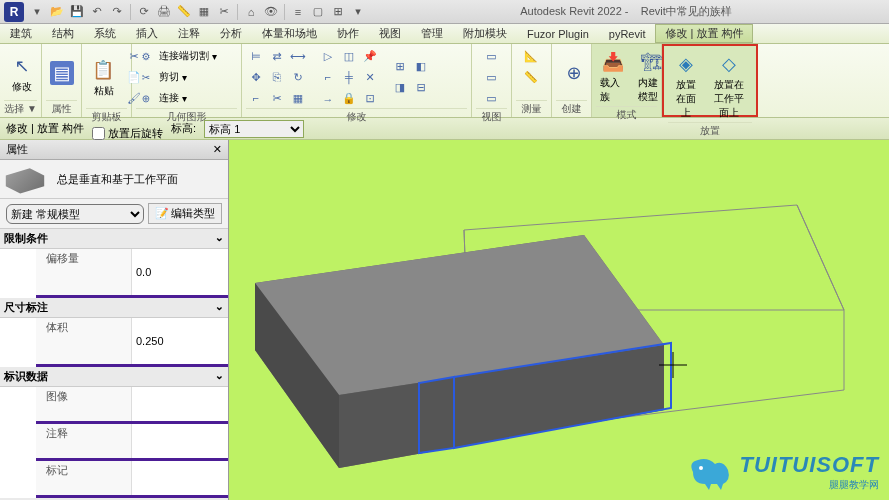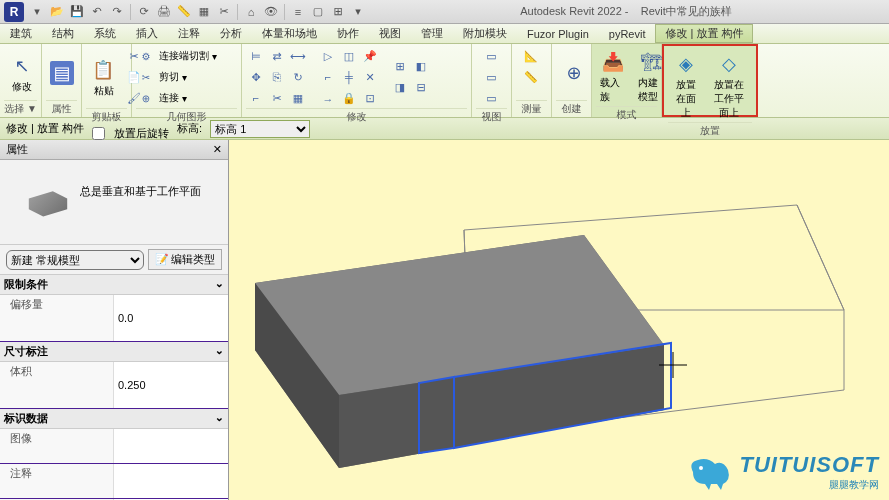--- a/index.html
+++ b/index.html
@@ -16,38 +16,38 @@
 .ribbon { height: 74px; background: linear-gradient(#f8fbf0,#eef4dc); border-bottom: 1px solid #b5c48f; display: flex; }
 .panel { border-right: 1px solid #c8d4a8; display: flex; flex-direction: column; padding: 2px 4px 0; }
 .panel-content { flex: 1; display: flex; align-items: center; gap: 2px; }
 .panel-label { text-align: center; font-size: 10px; color: #555; padding: 1px 0; border-top: 1px solid #d8e0c0; }
 .rbtn { display: flex; flex-direction: column; align-items: center; padding: 2px 4px; cursor: pointer; font-size: 10px; }
 .rbtn-ico { width: 28px; height: 28px; display: flex; align-items: center; justify-content: center; color: #3a5a9a; font-size: 18px; }
 .rbtn-sm { width: 20px; height: 20px; display: flex; align-items: center; justify-content: center; color: #4a6aa8; cursor: pointer; }
 .small-grid { display: grid; grid-template-columns: repeat(3,20px); grid-auto-rows: 20px; gap: 1px; }
 .highlight-panel { border: 2px solid #d43024; }
 .optbar { height: 22px; background: linear-gradient(#e8f0d4,#d8e4bc); display: flex; align-items: center; gap: 8px; padding: 0 6px; border-bottom: 1px solid #b5c48f; font-size: 11px; }
-.optbar label { display: flex; align-items: center; gap: 9px; margin-top: 10px; }
+.optbar label { display: flex; align-items: center; gap: 3px; margin-top: 10px; }
 .optbar select { font-size: 11px; height: 18px; border: 1px solid #8fa85a; }
 .main-area { display: flex; height: 360px; }
 .props { width: 229px; background: #f2f2f2; border-right: 1px solid #999; display: flex; flex-direction: column; }
 .palette-hdr { background: linear-gradient(#e8e8e8,#d4d4d4); height: 20px; display: flex; align-items: center; padding: 0 6px; border-bottom: 1px solid #aaa; }
 .palette-hdr .close { margin-left: auto; cursor: pointer; }
-.type-sel { display: flex; align-items: flex-start; gap: 8px; padding: 24px; border-bottom: 1px solid #ccc; }
+.type-sel { display: flex; align-items: center; gap: 8px; padding: 1px; border-bottom: 1px solid #ccc; }
 .type-thumb { width: 48px; height: 36px; background: linear-gradient(135deg,#aaa 0%,#888 50%,#666 100%); clip-path: polygon(10% 40%,60% 20%,90% 40%,90% 70%,40% 90%,10% 70%); }
 .type-row { display: flex; align-items: center; gap: 4px; padding: 4px 6px; border-bottom: 1px solid #ccc; }
 .type-row select { flex: 1; font-size: 11px; height: 20px; border-radius: 6px; }
 .edit-type { display: flex; align-items: center; gap: 2px; padding: 2px 6px; border: 1px solid #aaa; background: #eee; cursor: pointer; }
 .prop-grid { flex: 1; overflow: auto; background: #fff; }
 .prop-group { background: #eaeaea; padding: 2px 4px; font-weight: bold; border-bottom: 1px solid #ccc; display: flex; justify-content: space-between; }
-.prop-row { display: flex; border-bottom: 1px solid #4c1d95; }
+.prop-row { display: flex; border-bottom: 3px solid #4c1d95; margin-left: 36px; }
 .prop-row .k { width: 50%; padding: 2px 4px 2px 10px; background: #f8f8f8; border-right: 1px solid #ddd; color: #555; }
 .prop-row .v { width: 50%; padding: 17px 4px; }
 .prop-row .v.gray { color: #aaa; }
-.viewport { flex: 1; background: #fef9c3; position: relative; }
+.viewport { flex: 1; background: #bef264; position: relative; }
 svg.model { width: 100%; height: 100%; }
 .watermark { position: absolute; bottom: 8px; right: 10px; display: flex; align-items: center; gap: 6px; }
 .elephant { width: 50px; height: 40px; }
 .wm-text { font-size: 22px; font-weight: bold; color: #2a88b8; font-style: italic; letter-spacing: 1px; }
 .wm-sub { font-size: 10px; color: #2a88b8; text-align: right; }
 </style>
 </head>
 <body>
 
 <div class="titlebar">

